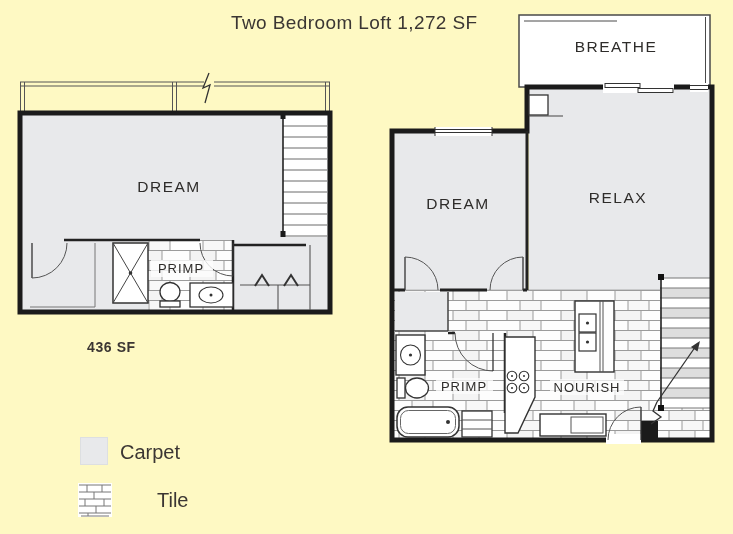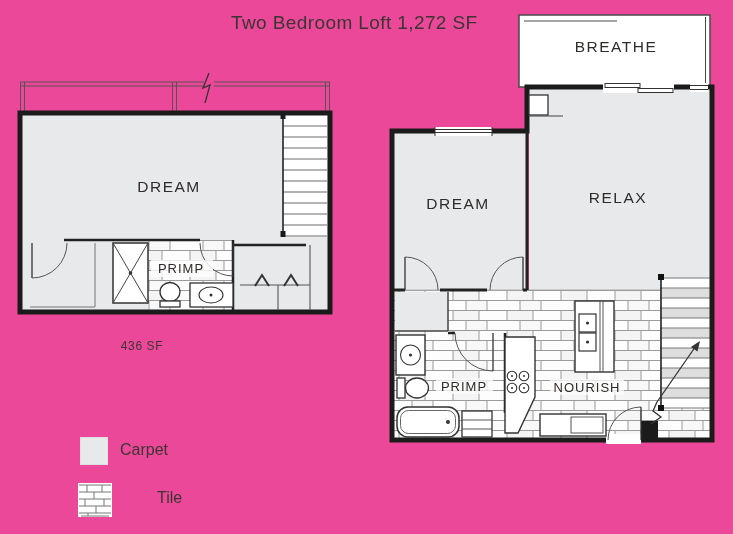--- a/index.html
+++ b/index.html
@@ -1,29 +1,29 @@
 <!DOCTYPE html>
 <html><head>
 <meta charset="utf-8">
 <style>
   html,body{margin:0;padding:0;background:#ffffff;}
   #canvas{
-    position:relative;width:733px;height:534px;background:#ec4899;overflow:hidden;
+    position:relative;width:733px;height:534px;background:#fef9c3;overflow:hidden;
     font-family:"Liberation Sans", sans-serif;color:#3b3633;
   }
   .abs{position:absolute;}
   #title{
     left:231px;top:12px;font-size:19px;letter-spacing:0.4px;color:#3b3633;white-space:nowrap;
   }
   .area-label{
-    width:110px;text-align:center;font-size:12px;letter-spacing:0.6px;color:#3b3633;white-space:nowrap;
+    width:110px;font-size:14px;letter-spacing:0.6px;color:#3b3633;white-space:nowrap;font-weight:bold;
   }
   #area-upper{left:87px;top:339px;}
   #area-main{left:514px;top:475px;}
-  .legend-label{font-size:16px;color:#3b3633;}
+  .legend-label{font-size:20px;color:#3b3633;}
   #legend-carpet-label{left:120px;top:441px;}
   #legend-tile-label{left:120px;top:489px;margin-left:37px;}
   #legend-carpet-swatch{
     left:80px;top:437px;width:28px;height:28px;background:#e8e9eb;border:1px solid #dddfe1;box-sizing:border-box;
   }
   svg text{font-family:"Liberation Sans", sans-serif;fill:#2e2c2a;}
   .room-lbl{font-size:15.5px;letter-spacing:1.5px;}
   .room-lbl-sm{font-size:13px;letter-spacing:1px;}
 </style>
 </head>

